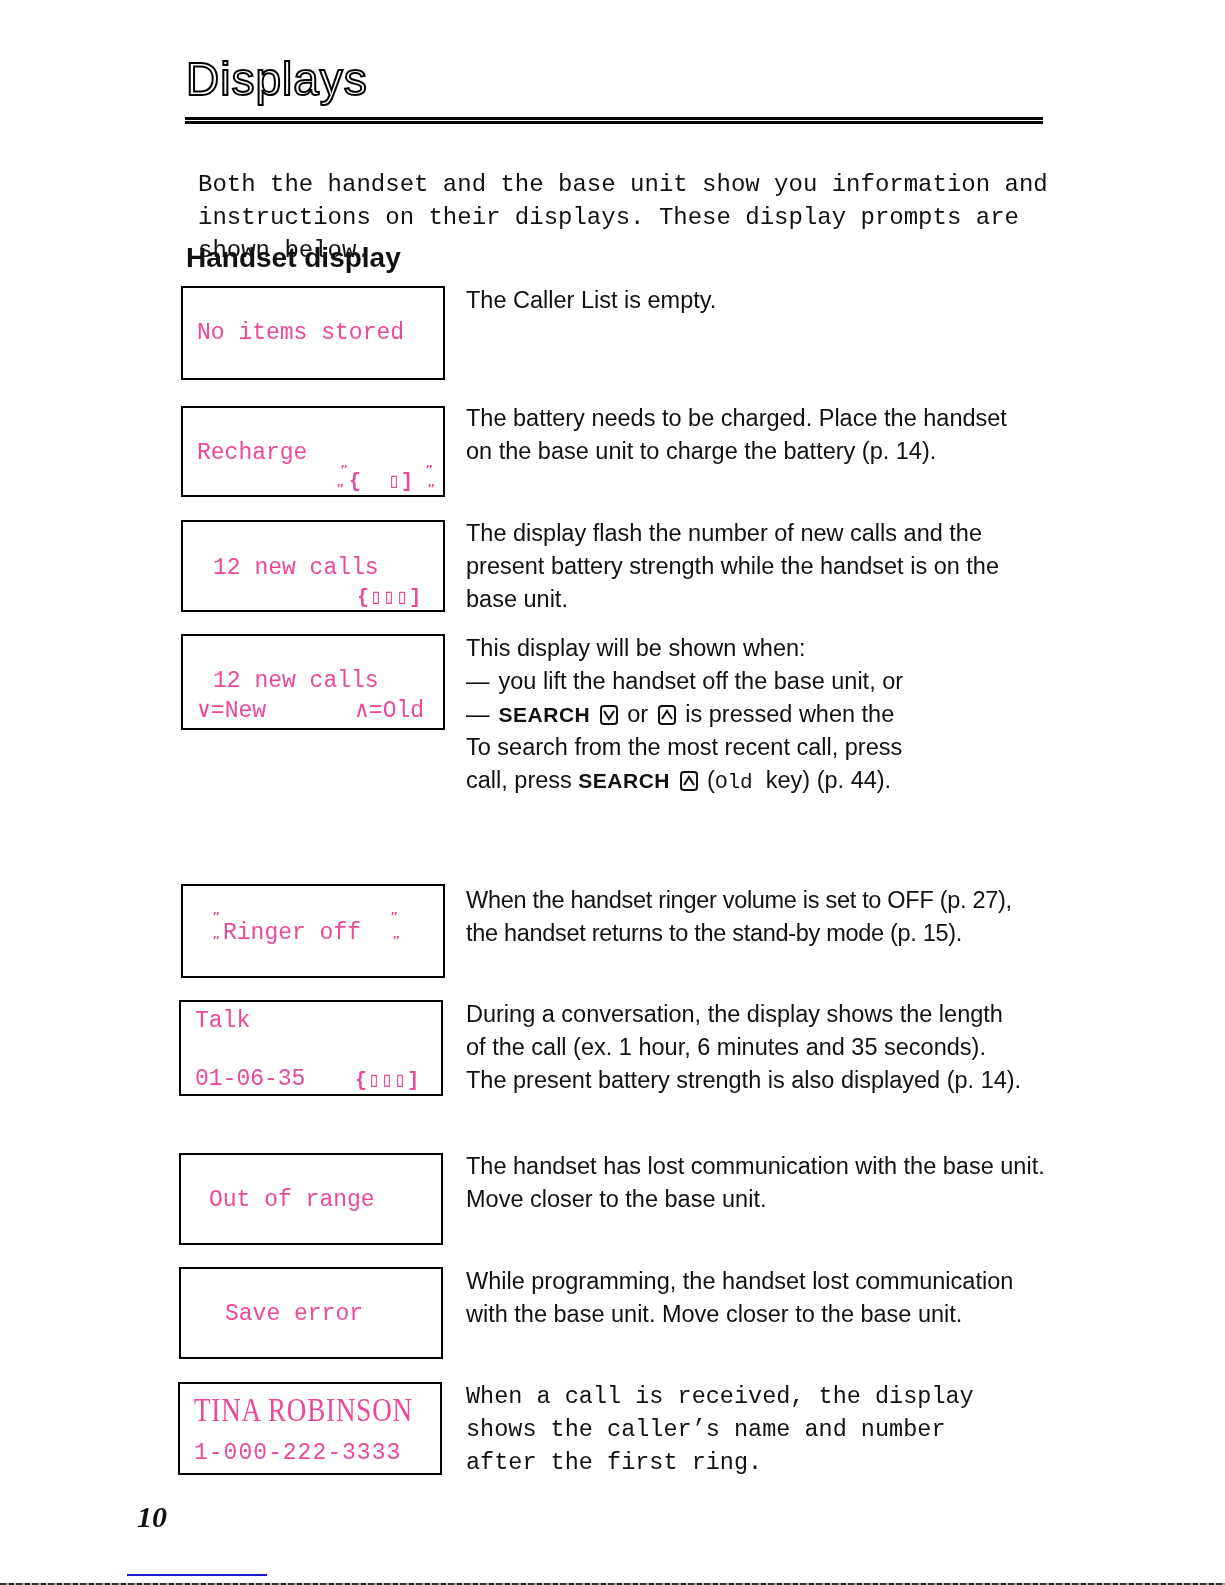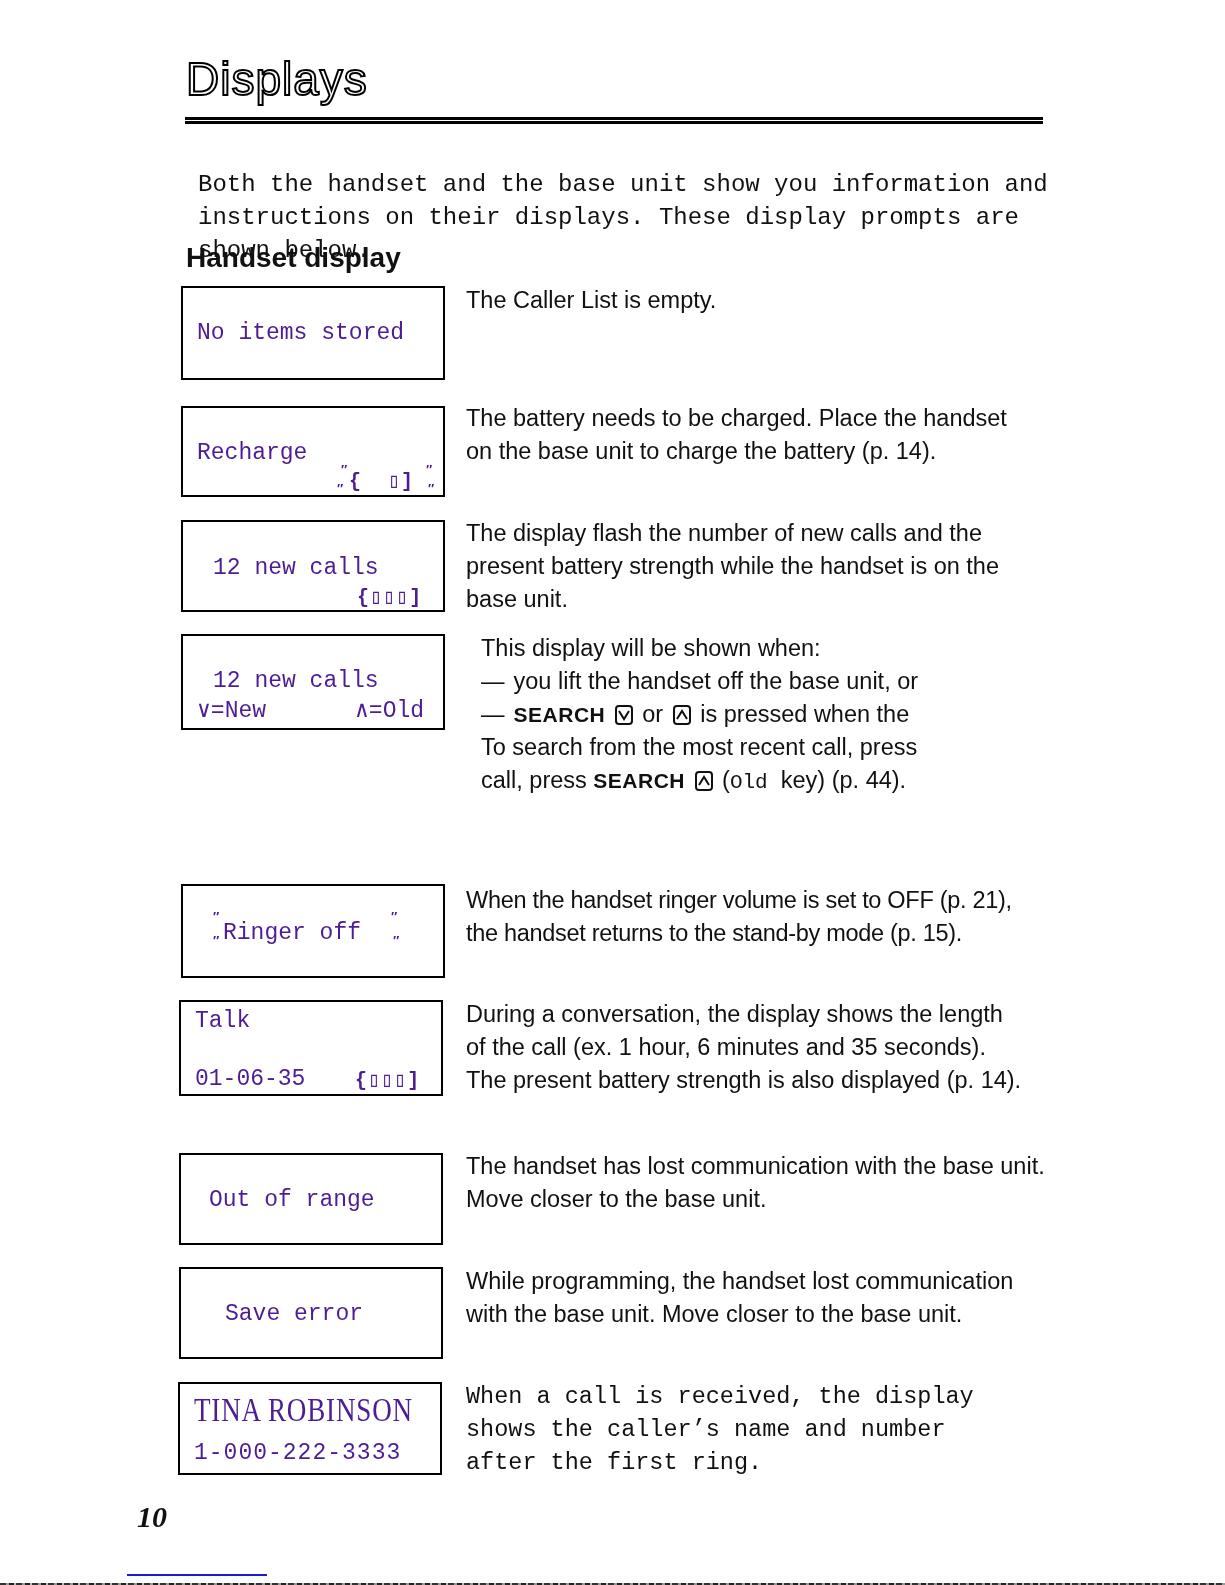--- a/index.html
+++ b/index.html
@@ -21,21 +21,21 @@
     position: absolute; left: 186px; top: 156px; width: 870px;
     font-size: 24px; line-height: 33px; margin: 12px; font-family: Liberation Mono, monospace;
   }
   .section-heading {
     position: absolute; left: 186px; top: 244px; margin: 0;
     font-size: 28px; font-weight: bold; line-height: 1;
   }
   .lcd {
     position: absolute; left: 181px; width: 264px;
     border: 2px solid #000; box-sizing: border-box; background: #fff;
-    font-family: "Liberation Mono", monospace; font-size: 23px; color: #4c1d95;
+    font-family: "Liberation Mono", monospace; font-size: 23px; color: #ec4899;
   }
   .lcd .line { position: absolute; white-space: pre; line-height: 1; }
   .desc {
     position: absolute; left: 466px; width: 600px;
     font-size: 23.5px; line-height: 33px; margin: 0;
   }
   .mono-inline { font-family: "Liberation Mono", monospace; font-size: 21px; }
   .key-bold { font-weight: bold; font-size: 21px; letter-spacing: 0.5px; }
   .key-icon {
     display: inline-block; width: 18px; height: 20px; border: 2px solid #111;
@@ -92,21 +92,21 @@
   <span class="line" style="left:30px;top:35px;">12 new calls</span>
   <span class="battery" style="left:174px;top:66px;">{▯▯▯]</span>
 </div>
 <p class="desc" style="top:517px;width:570px;">The display flash the number of new calls and the present battery strength while the handset is on the base unit.</p>
 
 <div class="lcd" style="top:634px;height:96px;">
   <span class="line" style="left:30px;top:34px;">12 new calls</span>
   <span class="line" style="left:14px;top:64px;">∨=New</span>
   <span class="line" style="left:172px;top:64px;">∧=Old</span>
 </div>
-<div class="desc" style="top:632px;width:600px;margin-left:15px;">
+<div class="desc" style="top:632px;width:600px;">
   <div>This display will be shown when:</div>
   <div><span class="dash">—</span> <span>you lift the handset off the base unit, or</span></div>
   <div><span class="dash">—</span> <span class="key-bold">SEARCH</span>
     <span class="key-icon"><svg width="12" height="12" viewBox="0 0 12 12">
           <polyline points="1,2 6,10 11,2" fill="none" stroke="#111" stroke-width="2"></polyline>
         </svg></span>
     <span>or</span>
     <span class="key-icon"><svg width="12" height="12" viewBox="0 0 12 12">
           <polyline points="1,10 6,2 11,10" fill="none" stroke="#111" stroke-width="2"></polyline>
         </svg></span>
@@ -120,21 +120,21 @@
 </div>
 
 <div class="lcd" style="top:884px;height:94px;">
   <span class="flash" style="left:30px;top:24px;">″</span>
   <span class="flash" style="left:30px;top:48px;">″</span>
   <span class="line" style="left:40px;top:36px;">Ringer off</span>
   <span class="flash" style="left:208px;top:24px;">″</span>
   <span class="flash" style="left:210px;top:48px;">″</span>
 </div>
 <div class="desc" style="top:884px;width:600px;letter-spacing:-0.3px;">
-  <div>When the handset ringer volume is set to OFF (p. 21),</div>
+  <div>When the handset ringer volume is set to OFF (p. 27),</div>
   <div>the handset returns to the stand-by mode (p. 15).</div>
 </div>
 
 <div class="lcd" style="top:1000px;height:96px;left:179px;">
   <span class="line" style="left:14px;top:8px;">Talk</span>
   <span class="line" style="left:14px;top:66px;">01-06-35</span>
   <span class="battery" style="left:174px;top:69px;">{▯▯▯]</span>
 </div>
 <p class="desc" style="top:998px;width:560px;">During a conversation, the display shows the length of the call (ex. 1 hour, 6 minutes and 35 seconds). The present battery strength is also displayed (p. 14).</p>
 

